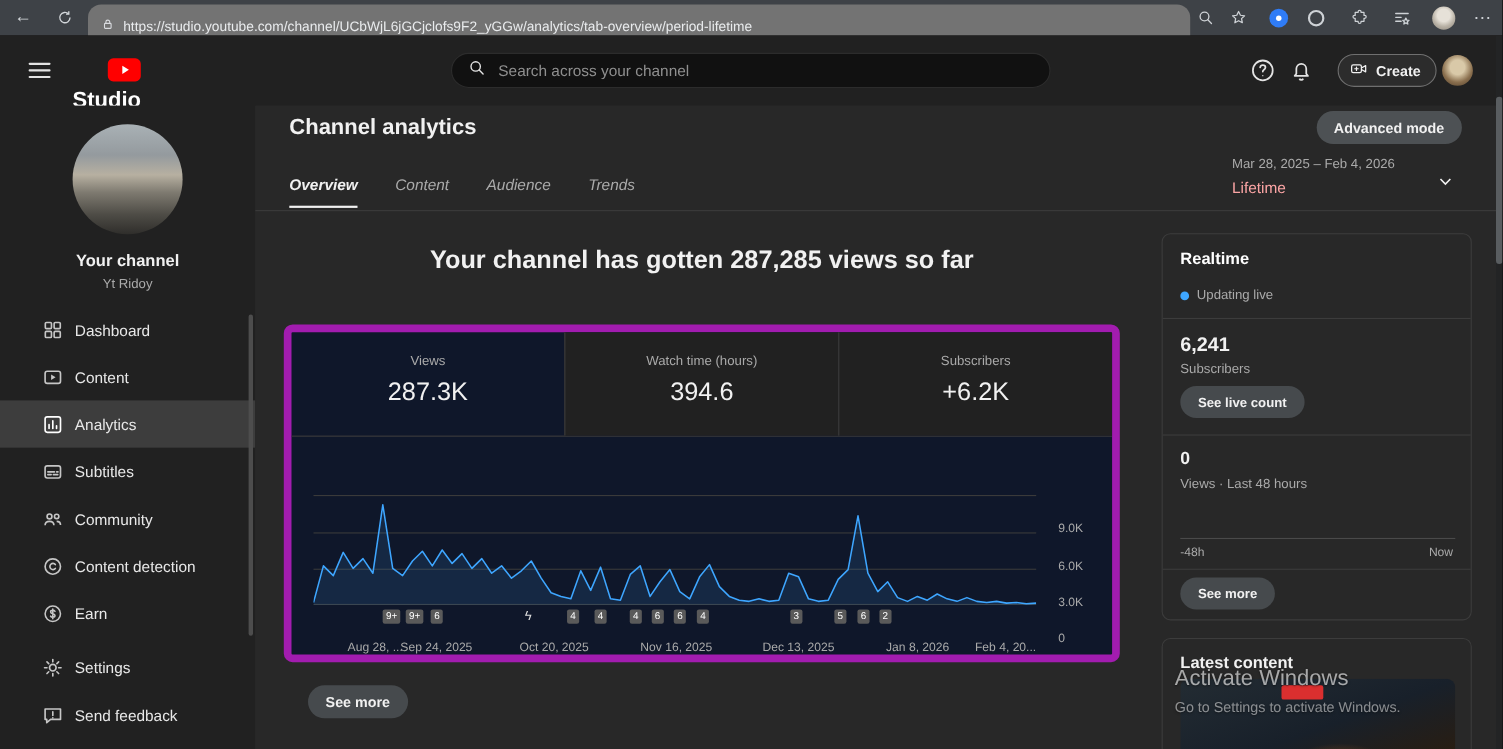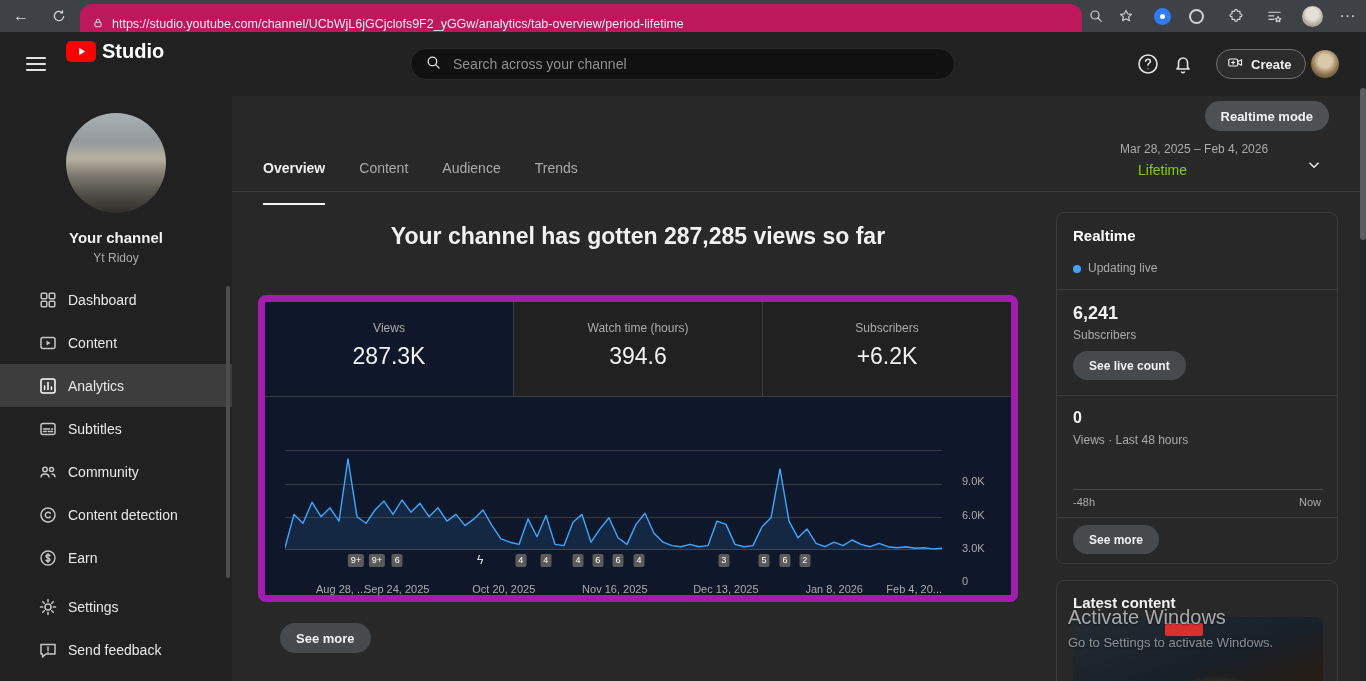--- a/index.html
+++ b/index.html
@@ -4,34 +4,34 @@
 <title>Channel analytics - YouTube Studio</title>
 <style>
   * { margin:0; padding:0; box-sizing:border-box; }
   html,body { background:#000; }
   body { font-family:"Liberation Sans","DejaVu Sans",sans-serif; }
   #screen { position:relative; width:1366px; height:681px; overflow:hidden; background:#282828; }
 
   
   .browser-bar { position:absolute; left:0; top:0; width:1366px; height:32px; background:#3e4247; }
   .bnav { position:absolute; top:3px; width:26px; height:26px; display:flex; align-items:center; justify-content:center; color:#d3d7db; font-size:16px; border-radius:50%; cursor:pointer; }
-  .url-bar { position:absolute; left:80px; top:4px; width:1002px; height:40px; background:#be185d; border-radius:12px; display:flex; align-items:center; padding:0 12px; gap:8px; }
+  .url-bar { position:absolute; left:80px; top:4px; width:1002px; height:40px; background:#737373; border-radius:12px; display:flex; align-items:center; padding:0 12px; gap:8px; }
   .url-text { font-size:12.5px; color:#e9ebed; white-space:nowrap; overflow:hidden; }
   .bicon { position:absolute; top:4px; width:24px; height:24px; display:flex; align-items:center; justify-content:center; color:#ced2d6; }
   .blue-badge { width:17px; height:17px; border-radius:50%; background:#2f7cf6; position:relative; }
   .blue-badge::after { content:""; position:absolute; left:6px; top:6px; width:5px; height:5px; border-radius:50%; background:#fff; }
   .ring-icon { width:15px; height:15px; border:2px solid #ced2d6; border-radius:50%; }
   .browser-avatar { width:21px; height:21px; border-radius:50%; background:radial-gradient(circle at 50% 38%, #e6e1d8 0 34%, #b9b2a6 60%, #8a8378 100%); }
   .more-glyph { font-size:17px; letter-spacing:1px; margin-top:-8px; }
 
   
   .app-header { position:absolute; left:0; top:32px; width:1366px; height:64px; background:#212121; }
   .hamburger { position:absolute; left:26px; top:25px; width:20px; height:14px; display:flex; flex-direction:column; justify-content:space-between; cursor:pointer; }
   .hamburger span { height:2px; background:#e3e3e3; border-radius:1px; }
-  .logo { position:absolute; left:66px; top:8px; display:flex; align-items:center; gap:6px; cursor:pointer; }
+  .logo { position:absolute; left:66px; top:21px; display:flex; align-items:flex-end; gap:6px; cursor:pointer;flex-direction:column; }
   .logo-badge { width:30px; height:21px; background:#f00; border-radius:5px; display:flex; align-items:center; justify-content:center; }
   .logo-text { font-size:20px; font-weight:700; color:#fff; }
   .search-pill { position:absolute; left:410px; top:16px; width:545px; height:32px; border-radius:16px; background:#111; border:1px solid #2c2c2c; display:flex; align-items:center; padding:0 14px; gap:11px; }
   .search-pill input { flex:1; background:transparent; border:none; outline:none; color:#eee; font-size:14px; }
   .search-pill input::placeholder { color:#8f8f8f; }
   .hicon { position:absolute; width:24px; height:24px; color:#e3e3e3; cursor:pointer; }
   .create-button { position:absolute; left:1216px; top:17px; height:30px; padding:0 14px 0 10px; border:1px solid #6f6f6f; border-radius:15px; display:flex; align-items:center; gap:7px; color:#f1f1f1; font-size:13px; font-weight:700; background:rgba(255,255,255,0.05); cursor:pointer; }
   .header-avatar { position:absolute; left:1311px; top:18px; width:28px; height:28px; border-radius:50%; background:radial-gradient(circle at 50% 40%, #d9c9a8 0 30%, #8a6f4e 62%, #4a3a28 100%); cursor:pointer; }
 
   
@@ -48,24 +48,24 @@
   .nav-label { font-size:14px; color:#e8e8e8; }
   .nav-spacer { height:6px; }
   .side-scroll { position:absolute; right:2px; top:190px; width:4px; height:292px; background:#4d4d4d; border-radius:2px; }
 
   
   .main { position:absolute; left:232px; top:96px; width:1134px; height:585px; background:#282828; overflow:hidden; }
   .page-title { position:absolute; left:31px; top:9px; font-size:20px; font-weight:700; color:#f1f1f1; }
   .advanced-btn { position:absolute; right:37px; top:5px; height:30px; padding:0 16px; border-radius:15px; background:#4d5154; color:#f1f1f1; font-size:13px; font-weight:700; display:flex; align-items:center; cursor:pointer; }
   .date-block { position:absolute; left:888px; top:46px; cursor:pointer; }
   .date-range { font-size:12px; color:#aaa; }
-  .period { font-size:14px; color:#84cc16; margin-top:6px;margin-left:18px; }
+  .period { font-size:14px; color:#fca5a5; margin-top:6px; }
   .chevron { position:absolute; right:43px; top:60px; width:18px; height:18px; color:#f1f1f1; cursor:pointer; }
   .tabs { position:absolute; left:31px; top:64px; display:flex; gap:34px; }
-  .tab { font-size:14px; color:#aaa; padding-bottom:27px; cursor:pointer; }
+  .tab { font-size:14px; color:#aaa; padding-bottom:11px; cursor:pointer;font-style:italic; }
   .tab.selected { color:#f1f1f1; font-weight:700; border-bottom:2px solid #f1f1f1; }
   .tabs-divider { position:absolute; left:0; top:95px; width:1134px; height:1px; background:#3b3b3b; }
   .headline { position:absolute; left:26px; top:127px; width:760px; text-align:center; font-size:23px; font-weight:700; color:#f1f1f1; }
 
   .overview-card { position:absolute; left:26px; top:199px; width:760px; height:307px; border:7px solid #a21caf; border-radius:8px; background:#0f172a; overflow:hidden; }
   .metrics { display:flex; height:95px; border-bottom:1px solid #3c3c3c; }
   .metric { flex:1; text-align:center; padding-top:19px; cursor:pointer; }
   .metric + .metric { border-left:1px solid #3c3c3c; background:#212121; }
   .metric-label { font-size:12px; color:#aaa; }
   .metric-value { font-size:23px; color:#f1f1f1; margin-top:8px; }
@@ -311,21 +311,22 @@
               <path d="M10 7v3.4M10 12.6v.1" stroke-linecap="round"></path>
             </svg>
         </span>
         <span class="nav-label">Send feedback</span>
       </div>
     </div>
     <div class="side-scroll"></div>
   </div>
 
   <div class="main">
-    <div class="advanced-btn">Realtime mode</div>
+    <div class="page-title">Channel analytics</div>
+    <div class="advanced-btn">Advanced mode</div>
     <div class="date-block">
       <div class="date-range">Mar 28, 2025 – Feb 4, 2026</div>
       <div class="period">Lifetime</div>
     </div>
     <div class="chevron">
       <svg viewBox="0 0 24 24" fill="none" stroke="currentColor" stroke-width="2">
           <path d="M6 9l6 6 6-6"></path>
         </svg>
     </div>
 

